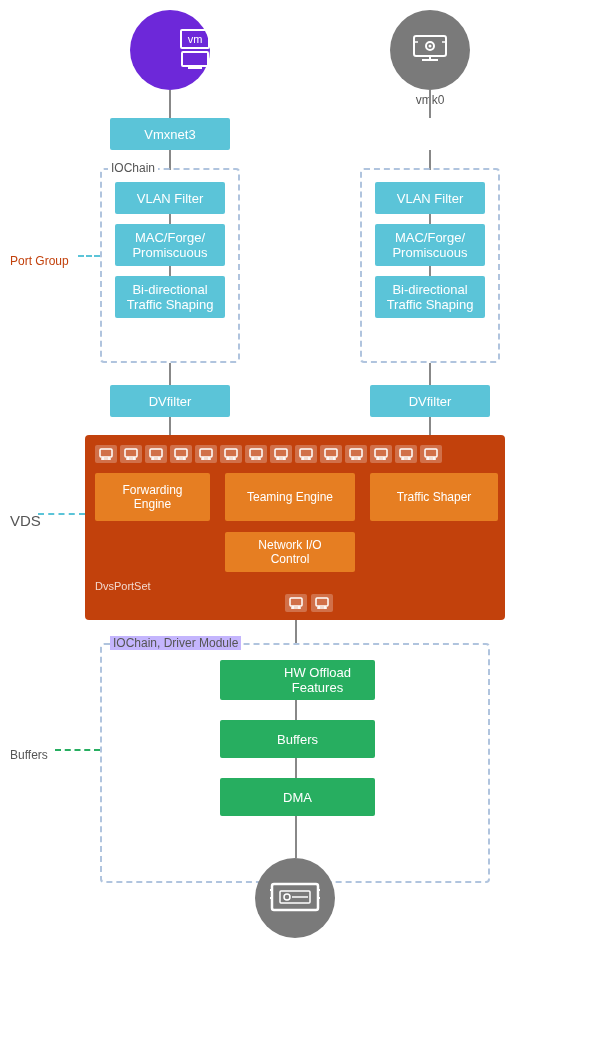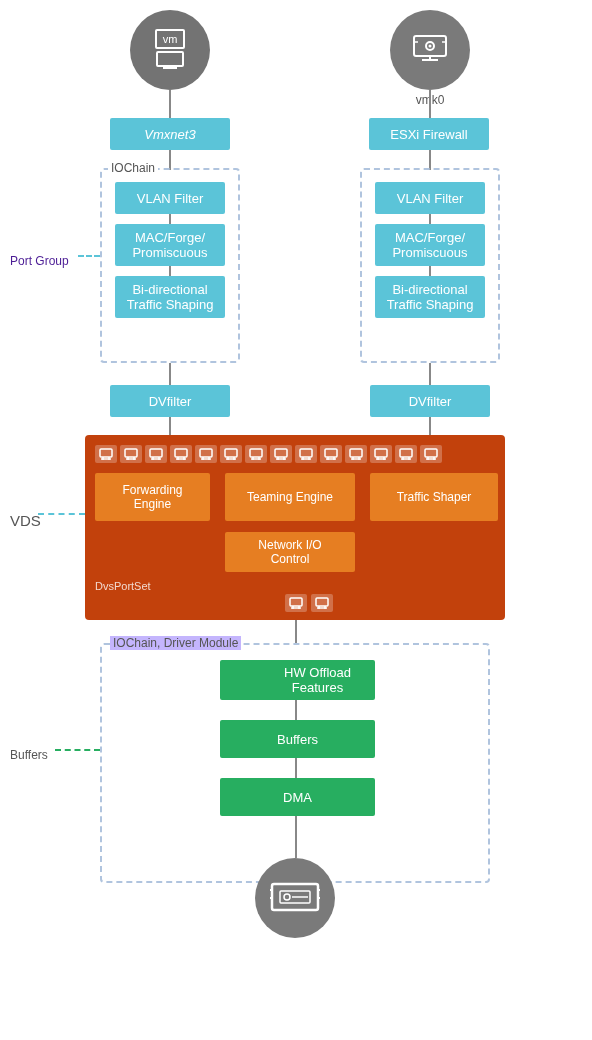--- a/index.html
+++ b/index.html
@@ -23,23 +23,24 @@
     .circle {
       width: 80px;
       height: 80px;
       border-radius: 50%;
       display: flex;
       align-items: center;
       justify-content: center;
       position: absolute;
     }
     .circle-vm {
-      background: #737373;
+      background: #6d28d9;
       left: 130px;
       top: 10px;
+      justify-content: flex-end;
     }
     .circle-vmk0 {
       background: #7a7a7a;
       left: 390px;
       top: 10px;
     }
 
     
     .blue-box {
       background: #5bc4d8;
@@ -155,29 +156,26 @@
         <line x1="5" y1="7" x2="1" y2="7" stroke="white" stroke-width="1.5"></line>
         <line x1="29" y1="7" x2="33" y2="7" stroke="white" stroke-width="1.5"></line>
       </svg>
     </div>
   </div>
 
   <div style="position:absolute; left:390px; top:93px; width:80px; text-align:center; font-size:12px; color:#555;">vmk0</div>
 
   <div class="vline" style="left:169px; top:90px; height:28px;"></div>
 
-  <div class="blue-box" style="left:110px; top:118px; width:120px; height:32px;font-style:italic;">
+  <div class="blue-box" style="left:110px; top:118px; width:120px; height:32px;">
     <span>Vmxnet3</span>
   </div>
 
   <div class="vline" style="left:429px; top:90px; height:28px;"></div>
 
-  <div class="blue-box" style="left:369px; top:118px; width:120px; height:32px;">
-    <span>ESXi Firewall</span>
-  </div>
 
   <div class="vline" style="left:169px; top:150px; height:20px;"></div>
 
   <div class="vline" style="left:429px; top:150px; height:20px;"></div>
 
   <div class="iochain-border" style="left:100px; top:168px; width:140px; height:195px;"></div>
 
   <div style="position:absolute; left:108px; top:161px; font-size:12px; color:#555; background:#fff; padding:0 3px;">IOChain</div>
 
   <div class="iochain-border" style="left:360px; top:168px; width:140px; height:195px;"></div>
@@ -203,21 +201,21 @@
   <div class="blue-box" style="left:375px; top:224px; width:110px; height:42px;">
     <span style="white-space:pre-line;">MAC/Forge/
 Promiscuous</span>
   </div>
 
   <div class="blue-box" style="left:375px; top:276px; width:110px; height:42px;">
     <span style="white-space:pre-line;">Bi-directional
 Traffic Shaping</span>
   </div>
 
-  <div style="position:absolute; left:10px; top:254px; font-size:12px; color:#4c1d95;">Port Group</div>
+  <div style="position:absolute; left:10px; top:254px; font-size:12px; color:#c2410c;">Port Group</div>
 
   <div class="dashed-line-horiz" style="left:78px; top:255px; width:22px;"></div>
 
   <div class="vline" style="left:169px; top:214px; height:10px;"></div>
   <div class="vline" style="left:169px; top:266px; height:10px;"></div>
 
   <div class="vline" style="left:429px; top:214px; height:10px;"></div>
   <div class="vline" style="left:429px; top:266px; height:10px;"></div>
 
   <div class="vline" style="left:169px; top:363px; height:22px;"></div>

